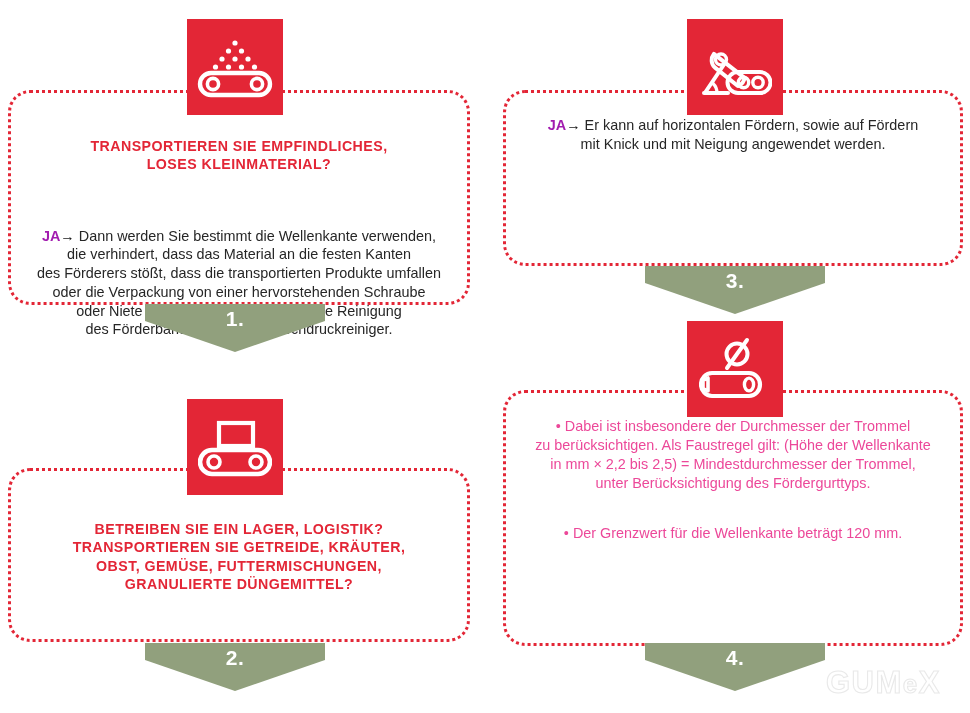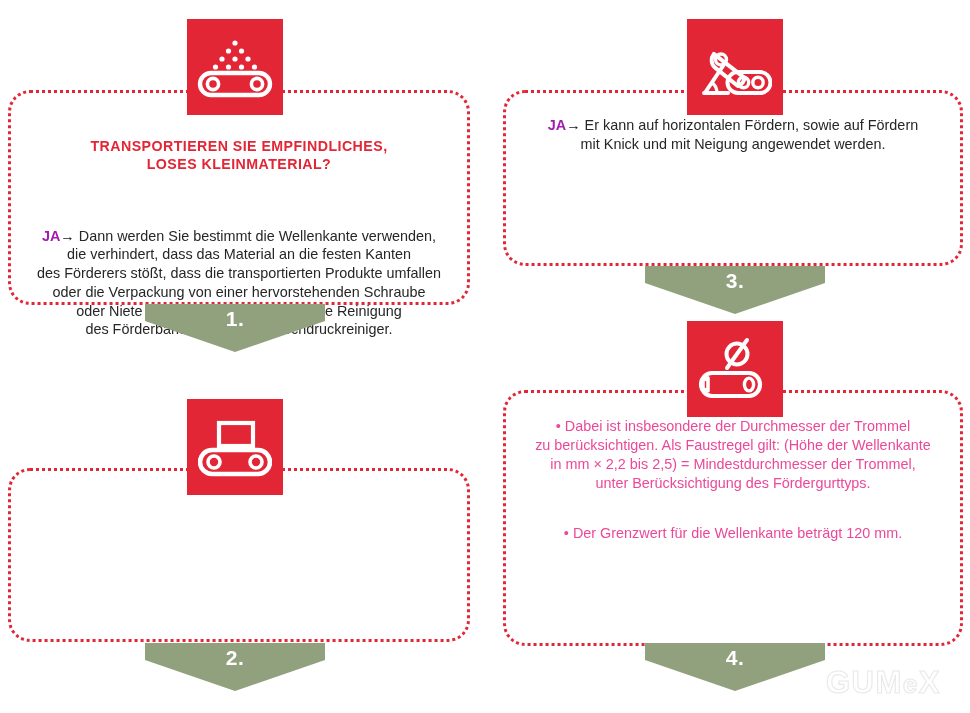--- a/index.html
+++ b/index.html
@@ -149,20 +149,21 @@
       <div class="card-q">TRANSPORTIEREN SIE EMPFINDLICHES,<br>LOSES KLEINMATERIAL?</div>
       <div class="card-a">
         <span class="ja">JA</span><span class="arrow">→</span>
         <span>Dann werden Sie bestimmt die Wellenkante verwenden,<br>die verhindert, dass das Material an die festen Kanten<br>des Förderers stößt, dass die transportierten Produkte umfallen<br>oder die Verpackung von einer hervorstehenden Schraube<br>oder Niete reißt. Sie ermöglicht auch die Reinigung<br>des Förderbandes mit einem Hochdruckreiniger.</span>
       </div>
     </div>
   </div>
 
   <div class="card" id="card-2">
     <div class="card-inner">
+      <div class="card-q">BETREIBEN SIE EIN LAGER, LOGISTIK?<br>TRANSPORTIEREN SIE GETREIDE, KRÄUTER,<br>OBST, GEMÜSE, FUTTERMISCHUNGEN,<br>GRANULIERTE DÜNGEMITTEL?</div>
     </div>
   </div>
 
   <div class="card" id="card-3">
     <div class="card-inner">
       <div class="card-a">
         <span class="ja">JA</span><span class="arrow">→</span>
         <span>Er kann auf horizontalen Fördern, sowie auf Fördern<br>mit Knick und mit Neigung angewendet werden.</span>
       </div>
     </div>

